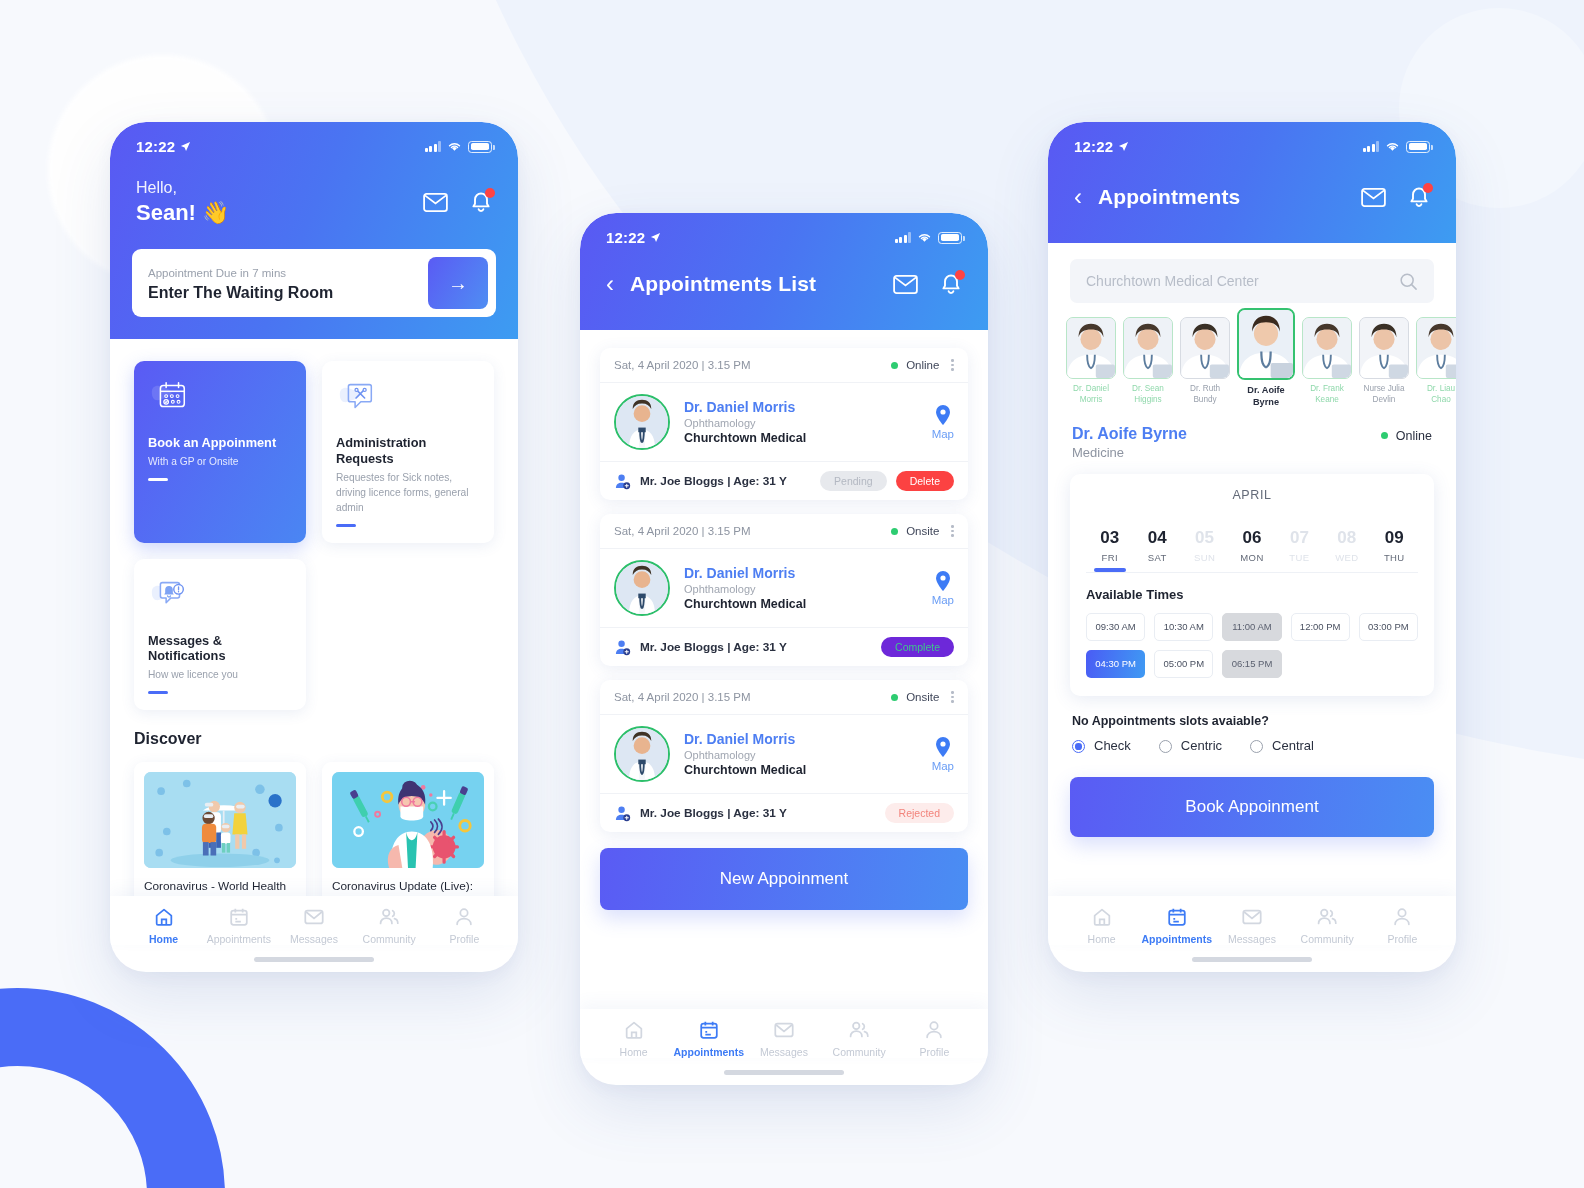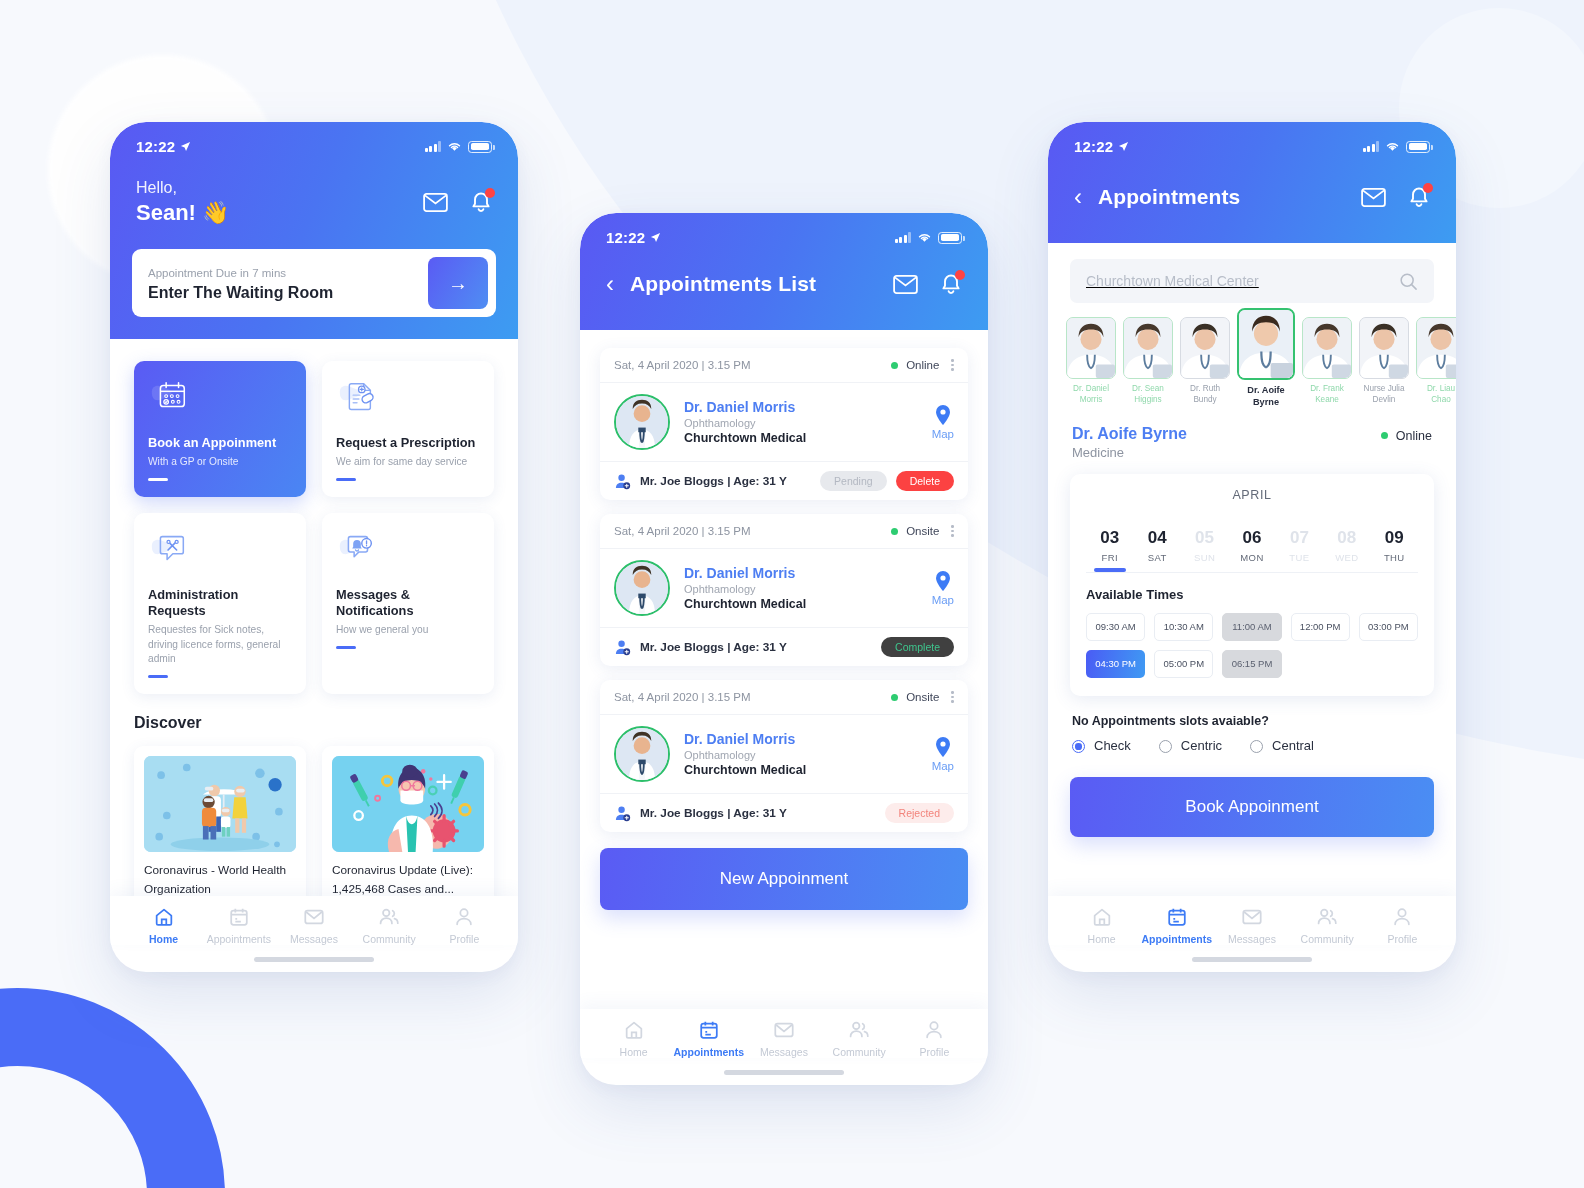--- a/index.html
+++ b/index.html
@@ -172,21 +172,21 @@
   .primary-btn {
     margin: 16px 20px 0 20px; height: 62px; border-radius: 8px;
     background: linear-gradient(100deg,#5a5bf4 0%, #4a8ef3 100%);
     color: #fff; font-size: 17px; display: flex; align-items: center; justify-content: center;
     cursor: pointer; box-shadow: 0 8px 20px rgba(80,110,240,.22);
   }
 
   
   .search {
     margin: 16px 22px 0 22px; height: 44px; background: #f3f5f9; border-radius: 7px;
-    display: flex; align-items: center; padding: 0 16px; gap: 10px; cursor: text; text-decoration: underline;
+    display: flex; align-items: center; padding: 0 16px; gap: 10px; cursor: text;
   }
   .search input {
     flex: 1; border: none; outline: none; background: transparent;
     font-family: "Liberation Sans", sans-serif; font-size: 14px; color: #b7bdc8;
   }
   .search input::placeholder { color: #b7bdc8; }
 
   .docs { display: flex; gap: 7px; padding: 14px 18px 0 18px; overflow: hidden; align-items: flex-start; }
   .doc { width: 50px; flex-shrink: 0; display: flex; flex-direction: column; align-items: center; cursor: pointer; }
   .doc-thumb { width: 50px; height: 62px; border-radius: 7px; border: 1.5px solid #b8e6c8; overflow: hidden; background:#e9eef5; position: relative; }
@@ -322,36 +322,20 @@
                 <path d="M18 26l.8.9 1.6-1.8" stroke="#fff" stroke-width="1.1" fill="none" stroke-linecap="round"></path>
             <circle cx="26" cy="26" r="1.5" stroke="#fff" stroke-width="1.1" fill="none"></circle>
                 <circle cx="32" cy="26" r="1.5" stroke="#fff" stroke-width="1.1" fill="none"></circle>
           </svg>
         </div>
         <div class="tile-title">Book an Appoinment</div>
         <div class="tile-sub">With a GP or Onsite</div>
         <div class="tile-bar"></div>
       </div>
 
-      <div class="tile">
-        <div class="tile-ico">
-          <svg width="42" height="42" viewBox="0 0 44 44">
-            <path d="M4 16c0-6 5-8 10-6l8 3c4 1.5 3 7-1 8l-9 3c-5 1.6-8-2-8-8z" fill="#eaf0fe"></path>
-            <path d="M16 7h13l7 7v18a2 2 0 0 1-2 2H16a2 2 0 0 1-2-2V9a2 2 0 0 1 2-2z" stroke="#89a9f5" stroke-width="1.5" fill="none"></path>
-            <path d="M29 7v7h7" stroke="#89a9f5" stroke-width="1.5" fill="none"></path>
-            <circle cx="27" cy="13" r="3.4" stroke="#6f93f2" stroke-width="1.4" fill="#fff"></circle>
-                <path d="M27 11.3v3.4M25.3 13h3.4" stroke="#6f93f2" stroke-width="1.2" stroke-linecap="round"></path>
-            <path d="M18 19h7M18 23h6M18 27h4" stroke="#a8bff7" stroke-width="1.5" stroke-linecap="round"></path>
-            <rect x="26" y="22" width="12" height="7.5" rx="3.75" transform="rotate(-30 26 22)" stroke="#6f93f2" stroke-width="1.5" fill="#fff"></rect>
-          </svg>
-        </div>
-        <div class="tile-title">Request a Prescription</div>
-        <div class="tile-sub">We aim for same day service</div>
-        <div class="tile-bar"></div>
-      </div>
 
       <div class="tile">
         <div class="tile-ico">
           <svg width="42" height="42" viewBox="0 0 44 44">
             <path d="M4 18c0-6 5-8 10-6l8 3c4 1.5 3 7-1 8l-9 3c-5 1.6-8-2-8-8z" fill="#eaf0fe"></path>
             <path d="M15 8h20a2 2 0 0 1 2 2v14a2 2 0 0 1-2 2h-9l-6 6v-6h-5a2 2 0 0 1-2-2V10a2 2 0 0 1 2-2z" stroke="#89a9f5" stroke-width="1.6" fill="none" stroke-linejoin="round"></path>
             <path d="M21 13l9 9M30 13l-9 9" stroke="#6f93f2" stroke-width="1.7" stroke-linecap="round"></path>
             <circle cx="21.5" cy="13.5" r="1.6" stroke="#6f93f2" stroke-width="1.3" fill="#fff"></circle>
             <circle cx="30" cy="13.5" r="1.6" stroke="#6f93f2" stroke-width="1.3" fill="#fff"></circle>
           </svg>
@@ -366,21 +350,21 @@
           <svg width="42" height="42" viewBox="0 0 44 44">
             <path d="M4 18c0-6 5-8 10-6l8 3c4 1.5 3 7-1 8l-9 3c-5 1.6-8-2-8-8z" fill="#eaf0fe"></path>
             <path d="M15 8h16a2 2 0 0 1 2 2v12a2 2 0 0 1-2 2h-7l-5 5v-5h-4a2 2 0 0 1-2-2V10a2 2 0 0 1 2-2z" stroke="#89a9f5" stroke-width="1.6" fill="#fff" stroke-linejoin="round"></path>
             <path d="M22 11.5a4 4 0 0 0-4 4v3l-1 1.8h10l-1-1.8v-3a4 4 0 0 0-4-4z" fill="#7ea3f4"></path>
             <path d="M20.5 22a1.6 1.6 0 0 0 3 0" stroke="#7ea3f4" stroke-width="1.4" fill="none" stroke-linecap="round"></path>
             <circle cx="32" cy="15" r="5" stroke="#6f93f2" stroke-width="1.5" fill="#fff"></circle>
             <path d="M32 12.5v3M32 17.2v.4" stroke="#6f93f2" stroke-width="1.4" stroke-linecap="round"></path>
           </svg>
         </div>
         <div class="tile-title">Messages &amp; Notifications</div>
-        <div class="tile-sub">How we general you</div>
+        <div class="tile-sub">How we licence you</div>
         <div class="tile-bar"></div>
       </div>
     </div>
 
     <div class="section-title">Discover</div>
 
     <div class="discover">
       <div class="dcard">
         <div class="dthumb">
           <svg width="100%" height="100%" viewBox="0 0 160 100" preserveAspectRatio="none">
@@ -667,21 +651,21 @@
           <span class="pat">
             <svg width="17" height="17" viewBox="0 0 18 18">
                   <circle cx="8" cy="5" r="3.4" fill="#4d7ef2"></circle>
                   <path d="M2 16c0-3.6 2.6-5.6 6-5.6s6 2 6 5.6z" fill="#4d7ef2"></path>
                   <circle cx="13.5" cy="13.5" r="3.6" fill="#2a3e8f"></circle>
                   <path d="M13.5 11.8v3.4M11.8 13.5h3.4" stroke="#fff" stroke-width="1.1" stroke-linecap="round"></path>
                 </svg>
             <span>Mr. Joe Bloggs | Age: 31 Y</span>
           </span>
           <span class="pills">
-            <span class="pill" style="background:#404040;color:#3ec48c">Complete</span>
+            <span class="pill" style="background:#6d28d9;color:#3ec48c">Complete</span>
           </span>
         </div>
       </div>
 
       <div class="appt">
         <div class="appt-top">
           <span class="appt-date">Sat, 4 April 2020 | 3.15 PM</span>
           <span class="appt-st">
             <i class="st-dot"></i>
             <span class="st-text">Onsite</span>

